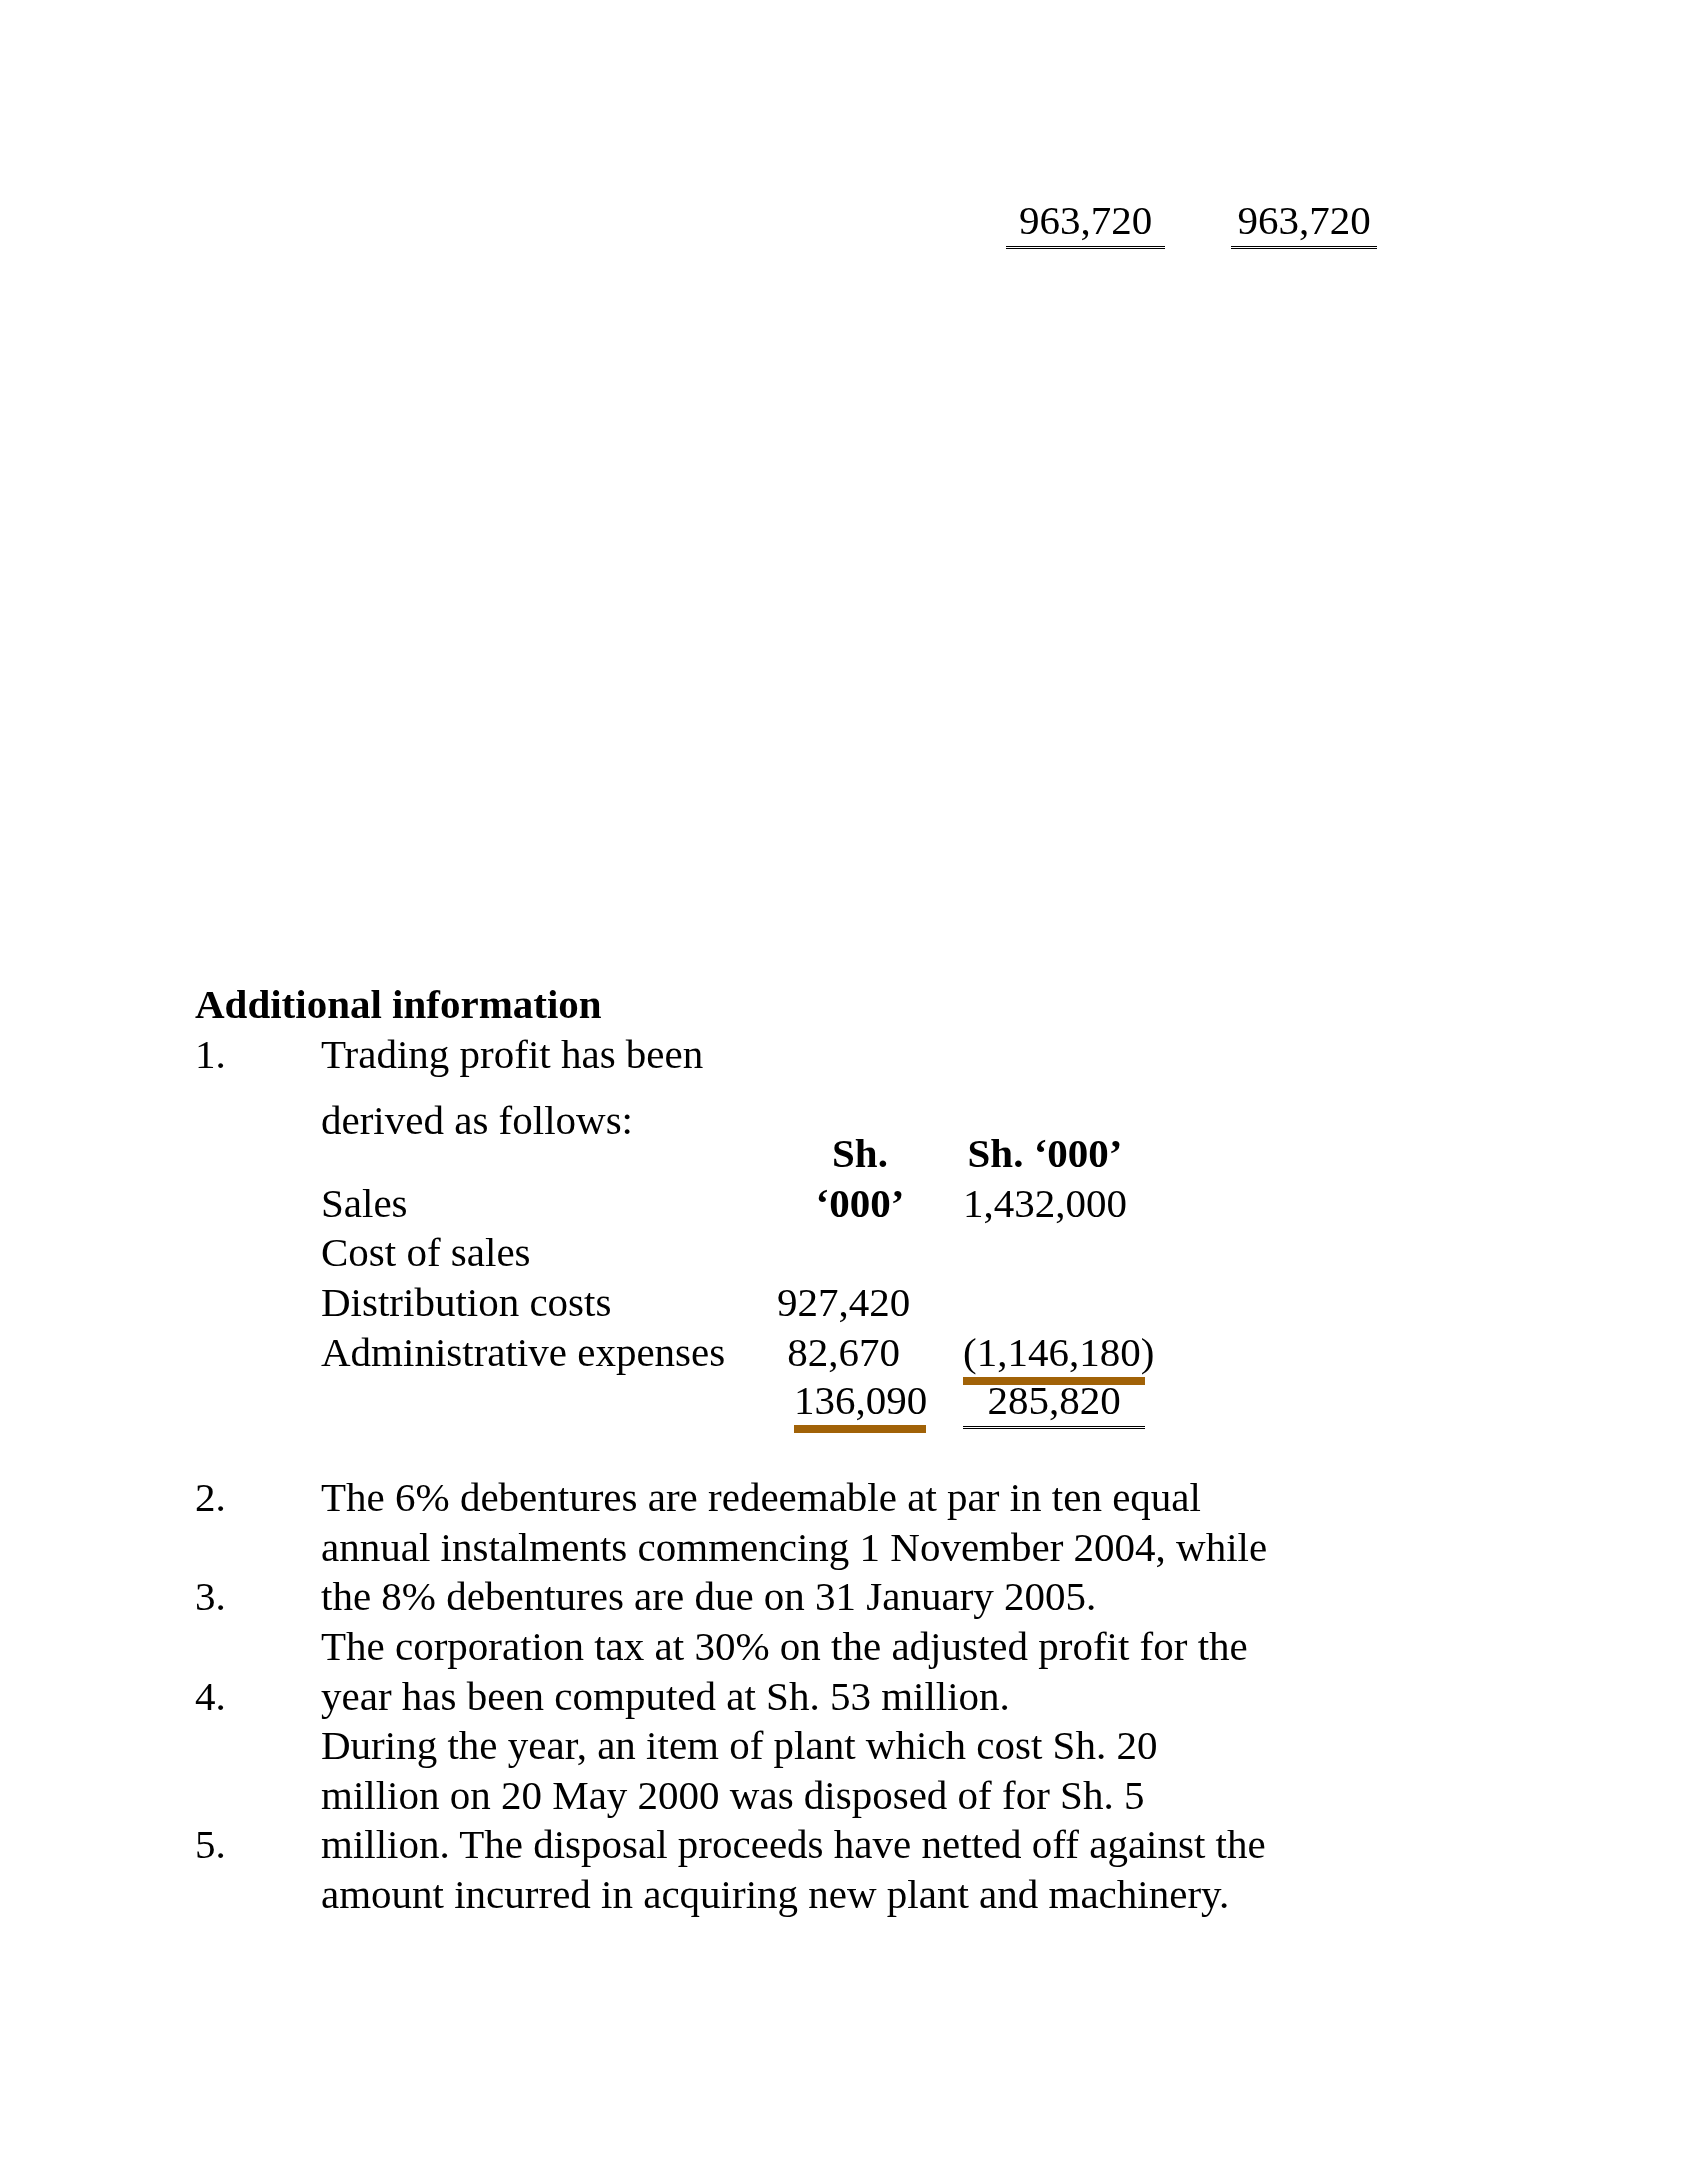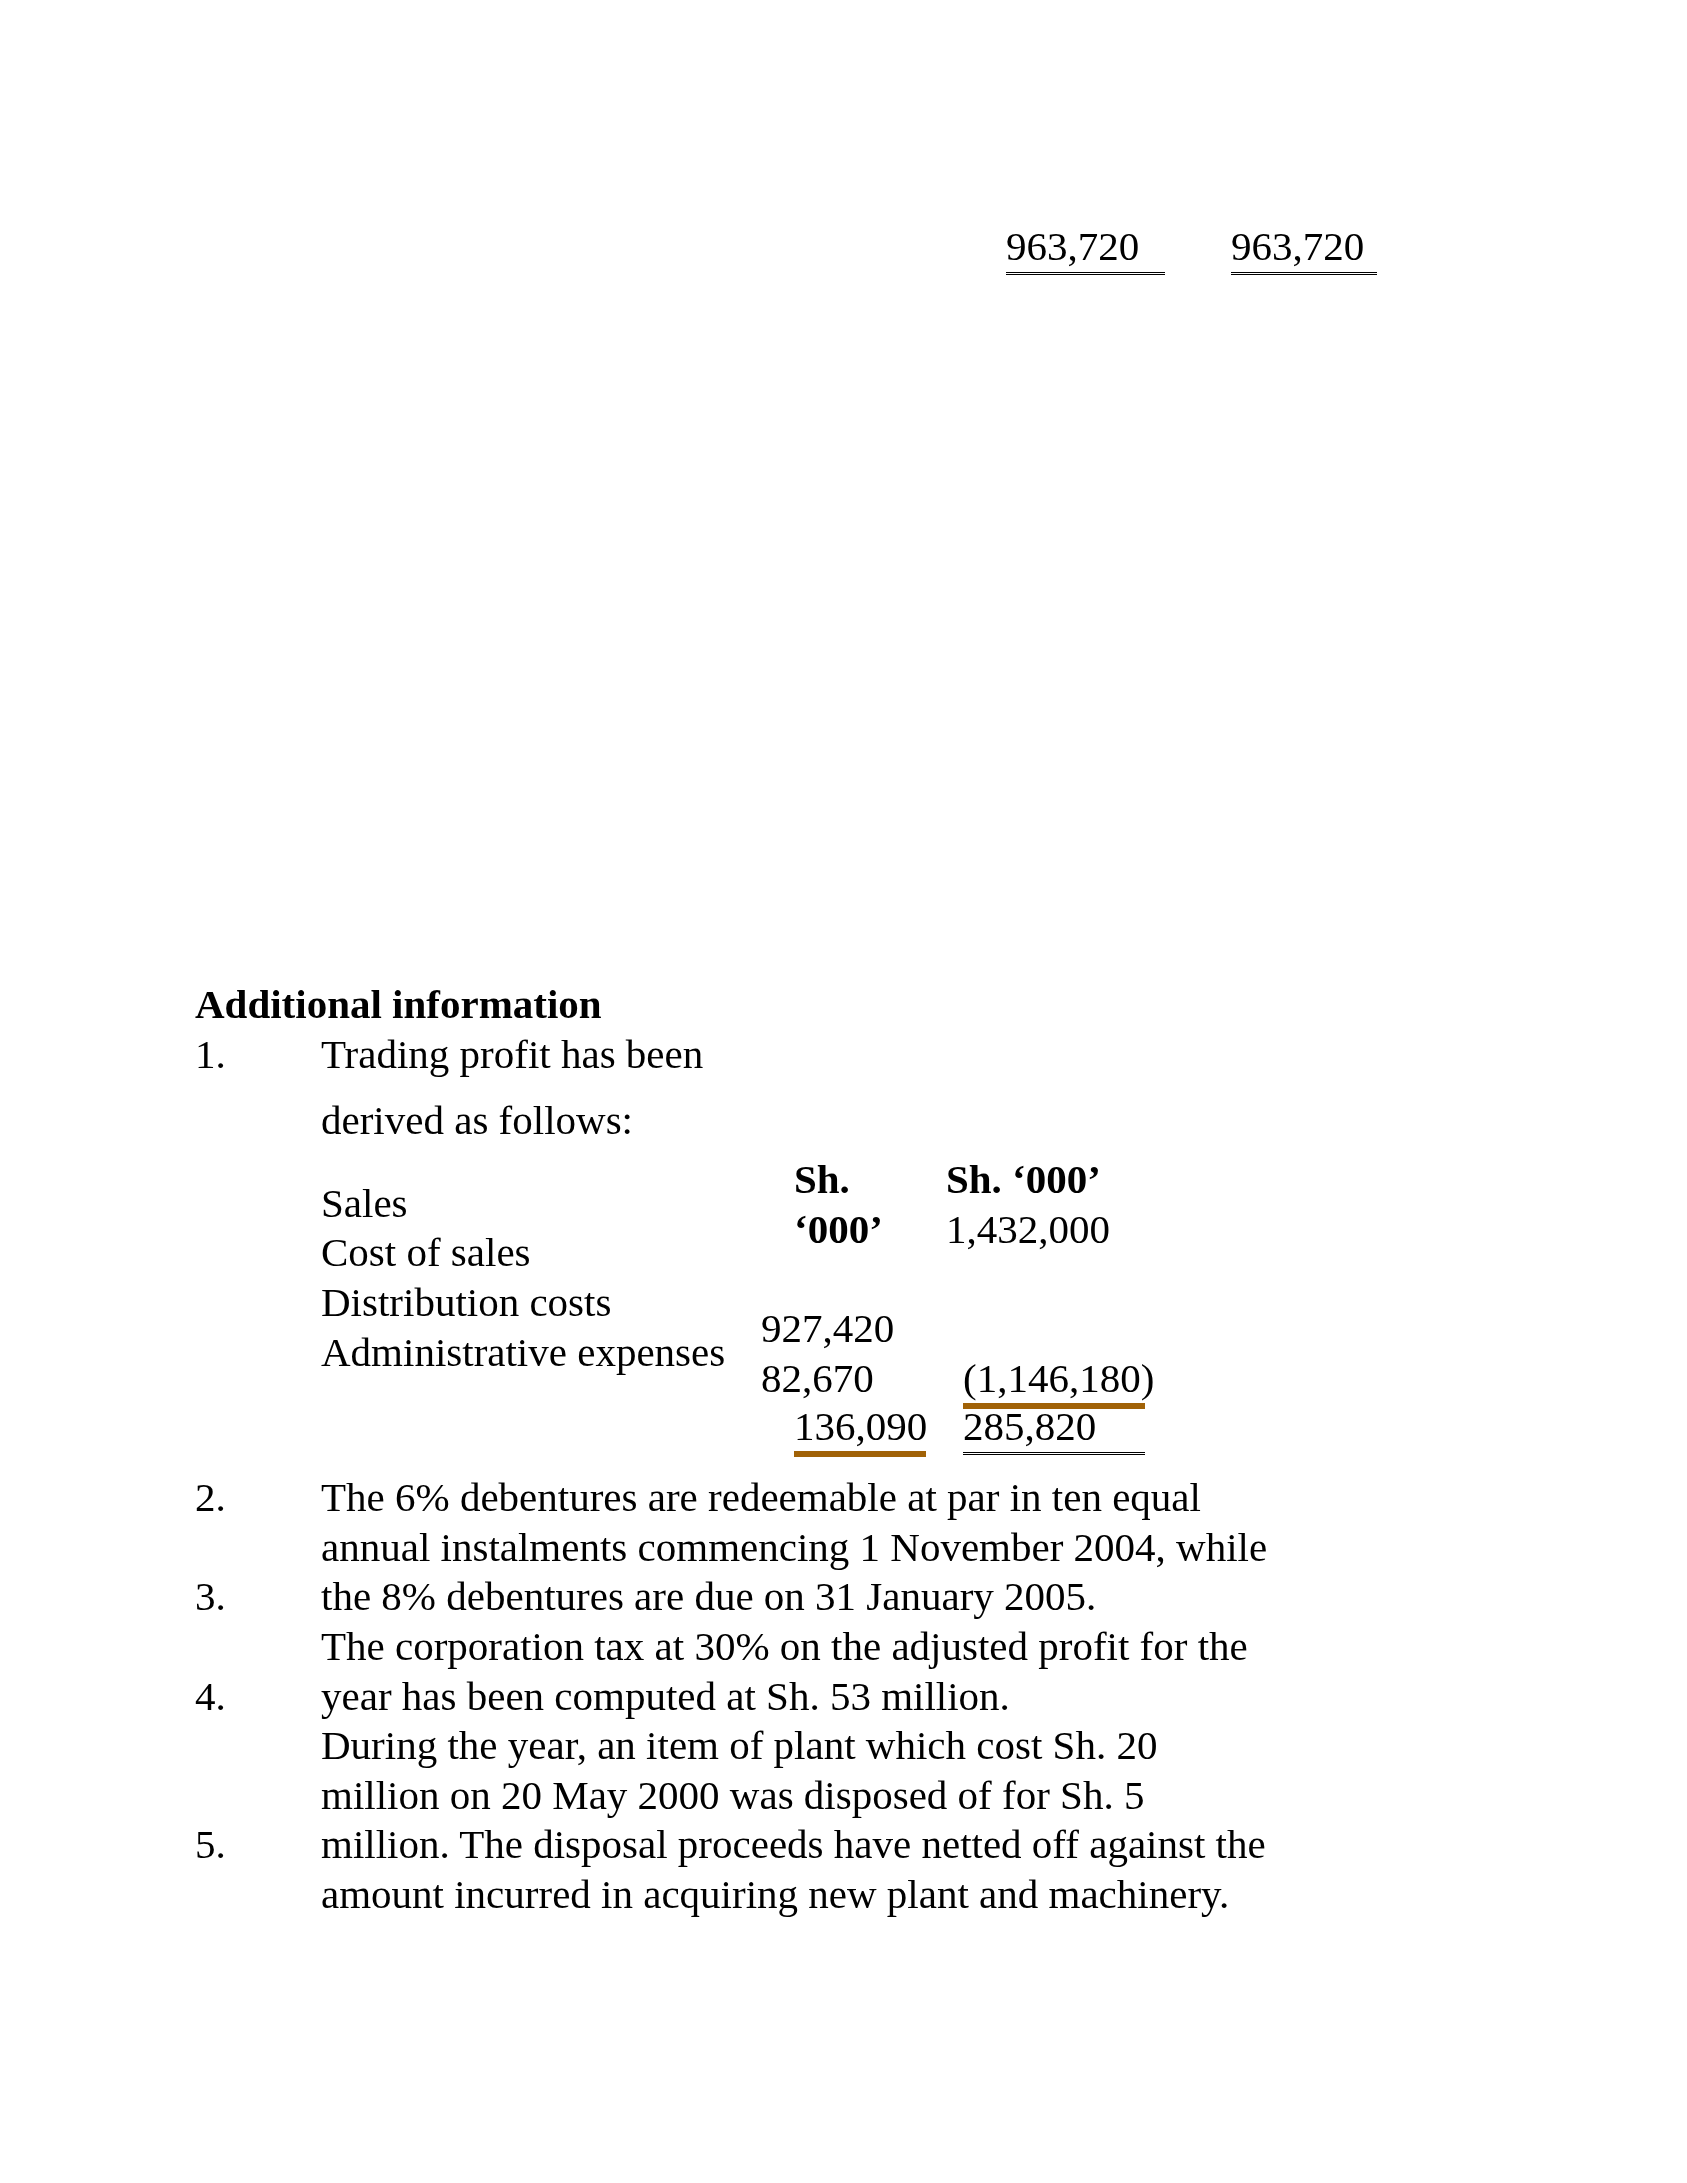--- a/index.html
+++ b/index.html
@@ -1,22 +1,22 @@
 <!DOCTYPE html>
 <html style="font-size:10.6px"><head>
 <meta charset="utf-8">
 <style>
   html, body { margin:0; padding:0; background:#ffffff; }
   body { width:1687px; height:2183px; position:relative; overflow:hidden;
          font-family:"Liberation Serif","DejaVu Serif",serif; color:#000; }
   .abs { position:absolute; white-space:nowrap; }
   .txt { font-size:41px; line-height:50px; }
-  .num { text-align:left;margin-top:26px; }
+  .num { text-align:center; }
   .dbl { border-bottom:3.3px double #000; padding-bottom:1.3px; }
-  .sgl { border-bottom:6px solid #a16207; }
+  .sgl { border-bottom:8px solid #a16207; }
   .bold { font-weight:bold; }
 </style>
 </head>
 <body>
 
 <div class="abs txt num dbl" style="left:1006px; top:195px; width:159px;">963,720</div>
 <div class="abs txt num dbl" style="left:1231px; top:195px; width:146px;">963,720</div>
 
 <div class="abs txt bold" style="left:195px; top:979px;">Additional information</div>
 

